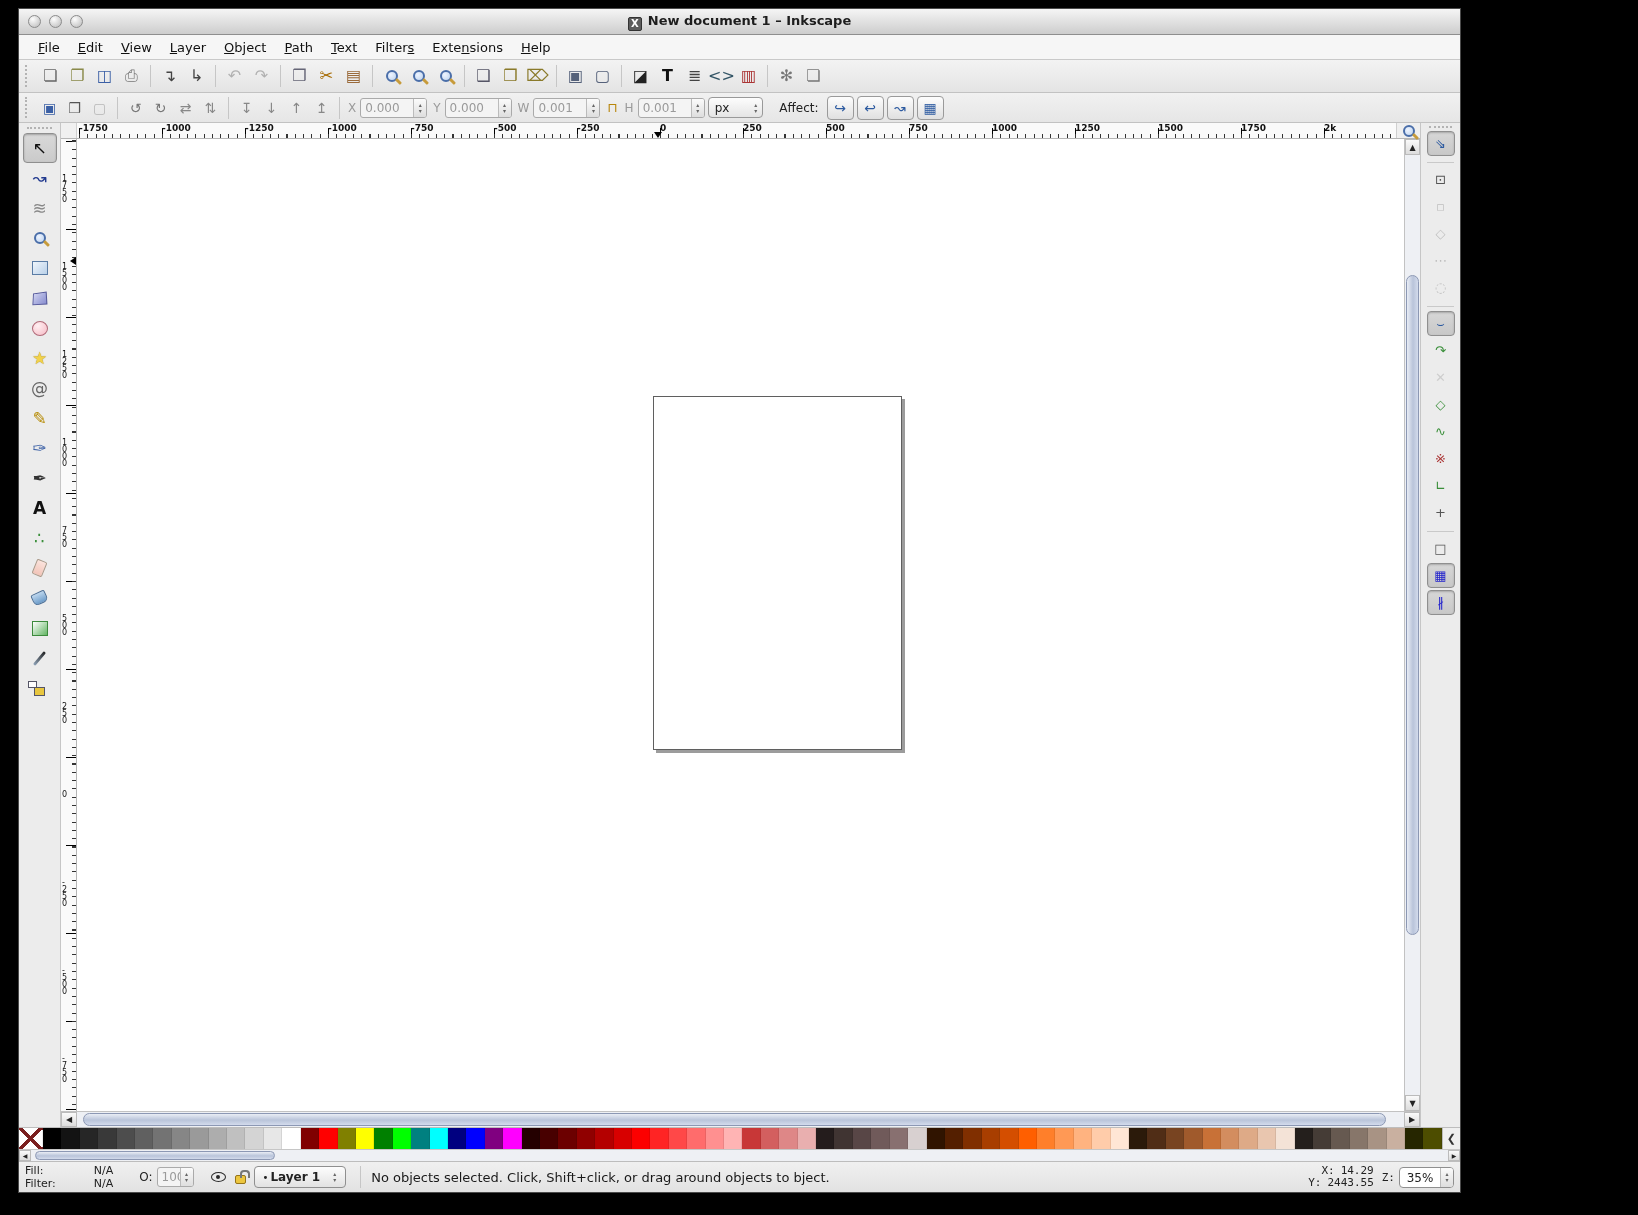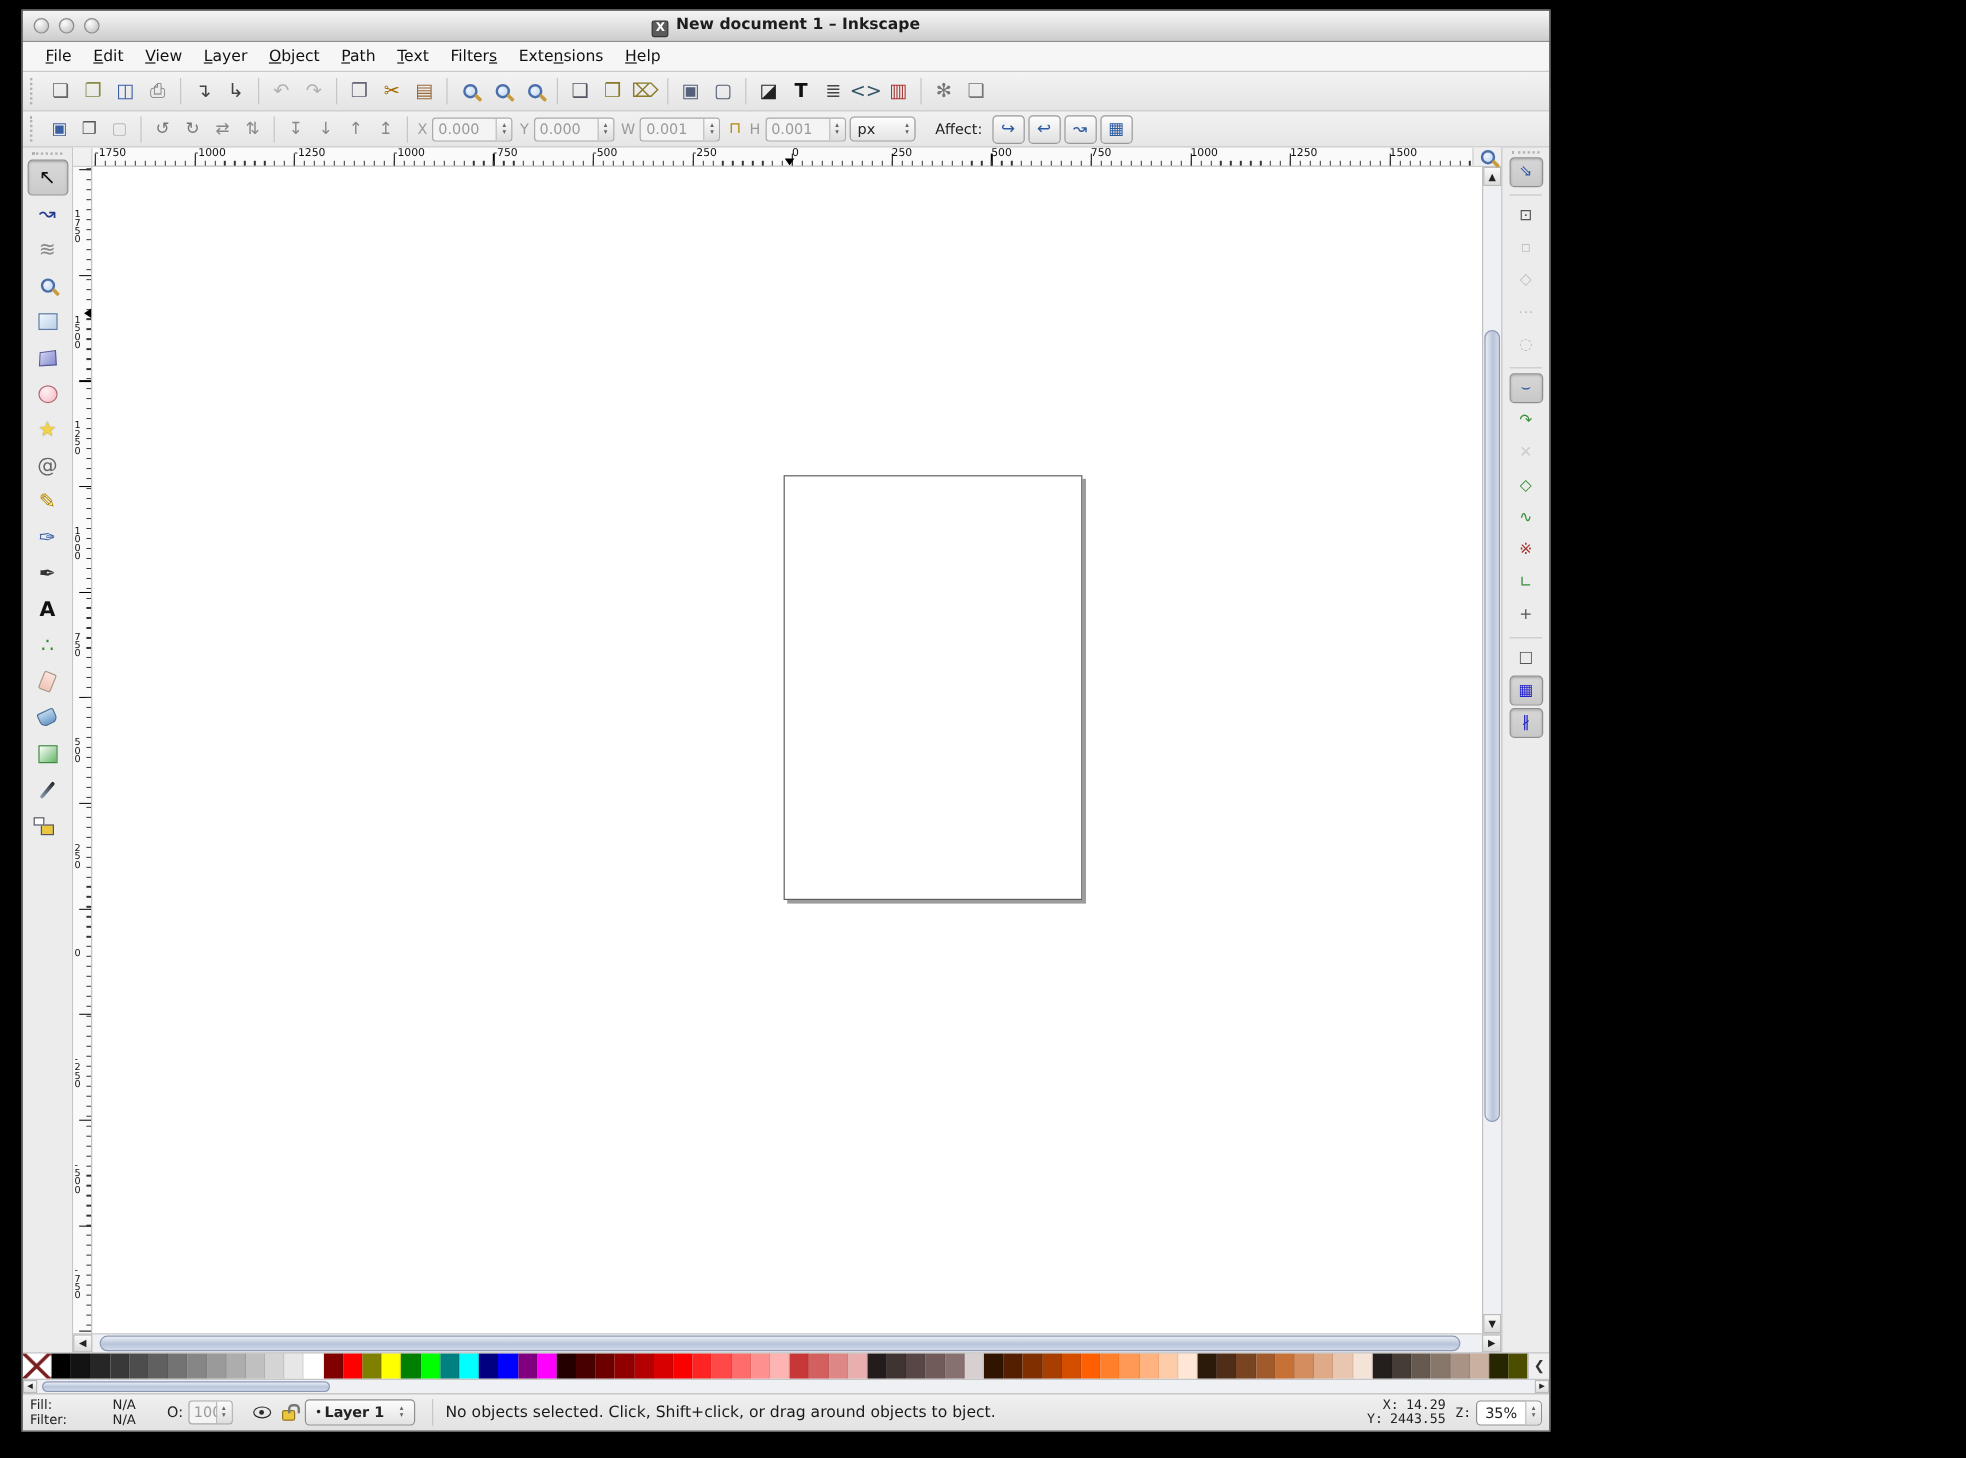--- a/index.html
+++ b/index.html
@@ -1,19 +1,19 @@
 <!DOCTYPE html>
 <html><head>
 <meta charset="utf-8">
 <style>
   html,body{margin:0;padding:0;background:#000;}
   *{box-sizing:border-box;}
   .screen{position:relative;width:1638px;height:1215px;background:#000;overflow:hidden;
           font-family:"DejaVu Sans","Liberation Sans",sans-serif;font-size:12px;color:#222;}
-  .window{position:absolute;left:18px;top:8px;width:1274px;height:1185px;background:#ececec;
+  .window{position:absolute;left:18px;top:8px;width:1443px;height:1185px;background:#ececec;
           border:1px solid #4a4a4a;display:flex;flex-direction:column;overflow:hidden;}
 
   
   .titlebar{height:26px;flex:0 0 26px;background:linear-gradient(#f5f5f5,#cdcdcd);border-bottom:1px solid #8e8e8e;
             position:relative;display:flex;align-items:center;}
   .lights{display:flex;gap:8px;margin-left:9px;}
   .light{width:13px;height:13px;border-radius:50%;border:1px solid #8b8b8b;
          background:radial-gradient(circle at 35% 30%,#fdfdfd,#b8b8b8);}
   .title{position:absolute;left:0;right:0;text-align:center;font-weight:bold;font-size:13px;color:#1d1d1d;}
   .x11{display:inline-block;width:14px;height:14px;background:#5c5c5c;color:#fff;border:1px solid #333;
@@ -75,21 +75,21 @@
   .ic-dropper{width:3px;height:17px;background:linear-gradient(#222,#8fa3b8);transform:rotate(40deg);border-radius:2px;}
   .ic-connector{width:9px;height:7px;border:1px solid #556;background:#fff;box-shadow:7px 7px 0 0 #e8c63f,7px 7px 0 1px #556;margin:-7px 7px 0 -7px;}
   .star-g{text-shadow:0 0 1px #8a6d00;}
 
   .centercol{flex:1 1 auto;display:flex;flex-direction:column;min-width:0;}
   .rulerrow{flex:0 0 16px;display:flex;background:#fafafa;border-bottom:1px solid #b5b5b5;}
   .rcorner{flex:0 0 16px;background:#f0f0f0;border-right:1px solid #cfcfcf;}
   .hruler{flex:1 1 auto;position:relative;overflow:hidden;
     background-image:repeating-linear-gradient(90deg,#333 0 1px,transparent 1px 8.3px),repeating-linear-gradient(90deg,#000 0 1px,transparent 1px 83px);
     background-size:100% 4px,100% 10px;background-position:2px bottom,2px bottom;background-repeat:repeat-x;}
-  .hlab{position:absolute;top:0;font-size:9px;color:#111;}
+  .hlab{position:absolute;top:0;font-size:9px;color:#111;font-weight:bold;}
   .hmark{position:absolute;bottom:0;width:0;height:0;border-left:4px solid transparent;border-right:4px solid transparent;border-top:6px solid #000;}
   .zoomcorner{flex:0 0 24px;display:flex;align-items:center;justify-content:center;background:#efefef;border-left:1px solid #cfcfcf;}
 
   .canvasrow{flex:1 1 auto;display:flex;min-height:0;}
   .vruler{flex:0 0 16px;position:relative;background:#fafafa;border-right:1px solid #b5b5b5;
     background-image:repeating-linear-gradient(180deg,#333 0 1px,transparent 1px 8.3px),repeating-linear-gradient(180deg,#000 0 1px,transparent 1px 88px);
     background-size:4px 100%,10px 100%;background-position:right 2px,right 2px;background-repeat:repeat-y;}
   .vlab{position:absolute;left:1px;width:7px;font-size:8px;line-height:7px;word-break:break-all;color:#111;}
   .vmark{position:absolute;right:0;width:0;height:0;border-top:4px solid transparent;border-bottom:4px solid transparent;border-right:6px solid #000;}
   .canvas{flex:1 1 auto;position:relative;background:#ffffff;overflow:hidden;}

